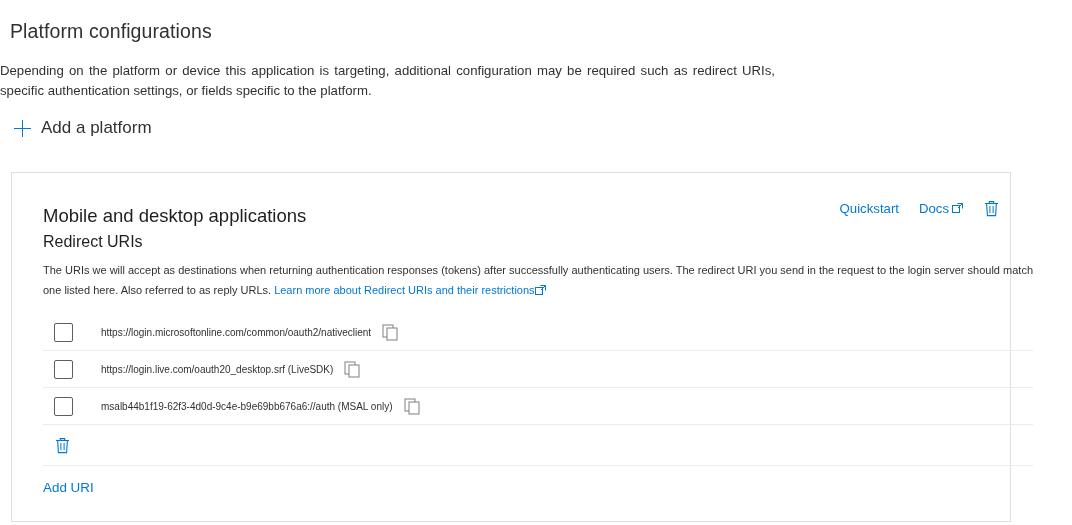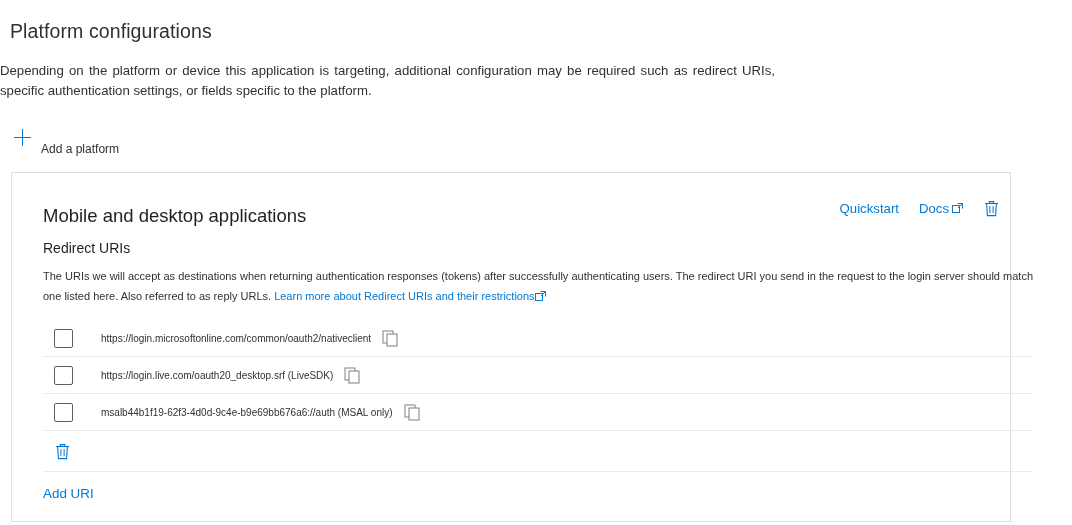--- a/index.html
+++ b/index.html
@@ -62,23 +62,22 @@
     position: absolute;
     background: #0078d4;
   }
   .plus-icon::before {
     left: 0; top: 8px; width: 17px; height: 1.4px;
   }
   .plus-icon::after {
     top: 0; left: 8px; height: 17px; width: 1.4px;
   }
   .add-platform-label {
-    font-size: 12px;
-    color: #323130;
-    margin-top: 24px;
+    font-size: 17px;
+    color: #323130;
   }
   .card {
     position: absolute;
     left: 11px;
     top: 172px;
     width: 1000px;
     height: 350px;
     border: 1px solid #e1dfdd;
     box-sizing: border-box;
     background: #fff;
@@ -87,25 +86,25 @@
     position: relative;
     padding: 30px 30px 0 31px;
   }
   .card-title {
     font-size: 18.5px;
     font-weight: 400;
     color: #201f1e;
     line-height: 25px;
   }
   .card-subtitle {
-    font-size: 14px;
+    font-size: 16px;
     font-weight: 400;
     color: #201f1e;
     line-height: 24px;
-    margin-top: 8px;
+    margin-top: 2px;
   }
   .card-actions {
     position: absolute;
     right: 10px;
     top: 26px;
     display: flex;
     align-items: center;
     gap: 20px;
   }
   .link-btn {

